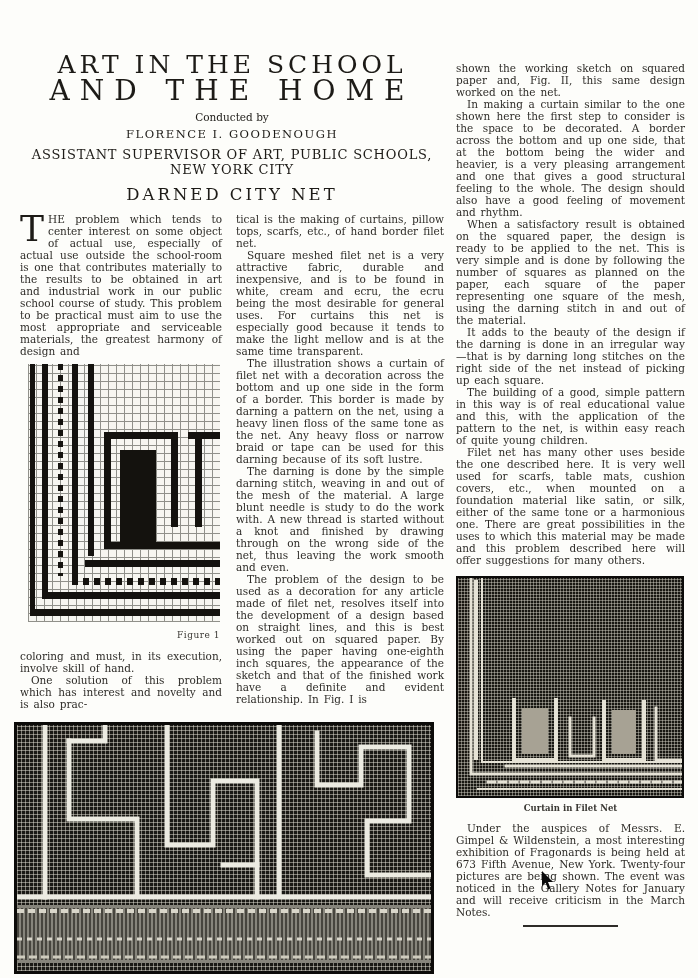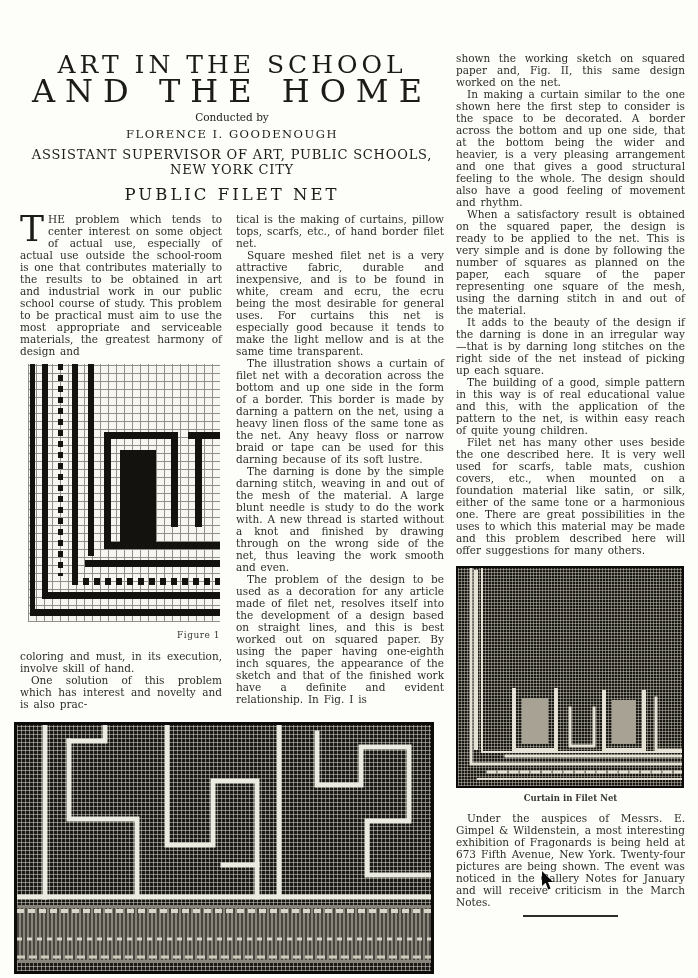--- a/index.html
+++ b/index.html
@@ -7,21 +7,21 @@
   .page {
     position: relative; width: 698px; height: 978px;
     background: #fdfdfa;
     font-family: "DejaVu Serif", "Liberation Serif", serif;
     color: #2e2c28; overflow: hidden;
   }
   
   .left-region { position: absolute; left: 20px; top: 52px; width: 424px; }
   .masthead { text-align: center; color: #1d1b17; }
   .title-line1 { font-size: 25px; letter-spacing: 4px; font-weight: 400; line-height: 26px; }
-  .title-line2 { font-size: 32px; letter-spacing: 10px; font-weight: 400; line-height: 26px; }
+  .title-line2 { font-size: 28px; letter-spacing: 10px; font-weight: 400; line-height: 26px; }
   .conducted { font-size: 10.5px; margin-top: 7px; }
   .editor { font-size: 11.5px; letter-spacing: 1.5px; margin-top: 4px; }
   .editor-title { font-size: 13px; letter-spacing: 0.8px; margin-top: 6px; }
   .article-title { font-size: 16.5px; letter-spacing: 3px; margin-top: 8px; font-weight: 400; }
   .columns-row { display: flex; gap: 14px; margin-top: 9px; }
   .col1 { width: 202px; }
   .col2 { width: 208px; }
   .p {
     font-size: 10.5px; line-height: 12px; text-align: justify;
     word-spacing: 1.5px; color: #2e2c28;
@@ -50,21 +50,21 @@
     margin-top: 12px; margin-left: -6px; width: 420px; height: 252px;
     position: relative; border: 3px solid #0c0b09;
     background-color: #1a1915;
     background-image:
       repeating-linear-gradient(0deg,  rgba(236,233,221,0.48) 0 1px, transparent 1px 4px),
       repeating-linear-gradient(90deg, rgba(236,233,221,0.48) 0 1px, transparent 1px 4px);
   }
   .fig2 svg, .curtain svg { position: absolute; left: 0; top: 0; }
   .fig2-caption { font-size: 9.5px; text-align: center; margin-top: 12px; letter-spacing: 1px; color: #3a3833; }
   
-  .col3 { position: absolute; left: 456px; top: 52px; width: 229px; }
+  .col3 { position: absolute; left: 456px; top: 62px; width: 229px; }
   .curtain {
     position: relative; margin-top: 10px; width: 228px; height: 222px;
     border: 2px solid #0c0b09;
     background-color: #181712;
     background-image:
       repeating-linear-gradient(0deg,  rgba(230,227,214,0.42) 0 1px, transparent 1px 3px),
       repeating-linear-gradient(90deg, rgba(230,227,214,0.42) 0 1px, transparent 1px 3px);
   }
   .curtain-caption { font-size: 8.5px; font-weight: bold; text-align: center; margin-top: 5px; color: #3a3833; }
   .note { margin-top: 9px; }
@@ -78,21 +78,21 @@
 <div class="page">
 
   <div class="left-region">
 
     <div class="masthead">
       <div class="title-line1">ART IN THE SCHOOL</div>
       <div class="title-line2">AND THE HOME</div>
       <div class="conducted">Conducted by</div>
       <div class="editor">FLORENCE I. GOODENOUGH</div>
       <div class="editor-title">ASSISTANT SUPERVISOR OF ART, PUBLIC SCHOOLS, NEW YORK CITY</div>
-      <div class="article-title">PUBLIC FILET NET</div>
+      <div class="article-title">DARNED CITY NET</div>
     </div>
 
     <div class="columns-row">
 
       <div class="col1">
         <p class="p"><span class="dropcap">T</span><span>HE problem which tends to center interest on some object of actual use, especially of actual use outside the school-room is one that contributes materially to the results to be obtained in art and industrial work in our public school course of study.  This problem to be practical must aim to use the most appropriate and serviceable materials, the greatest harmony of design and</span></p>
 
         <figure class="fig1">
           <div class="fig1-art">
 

